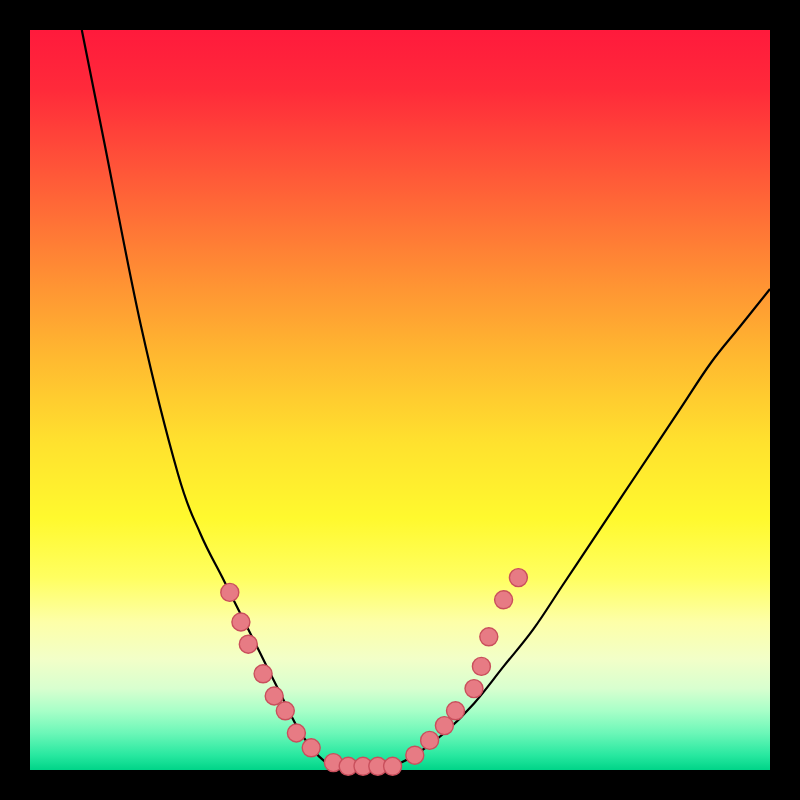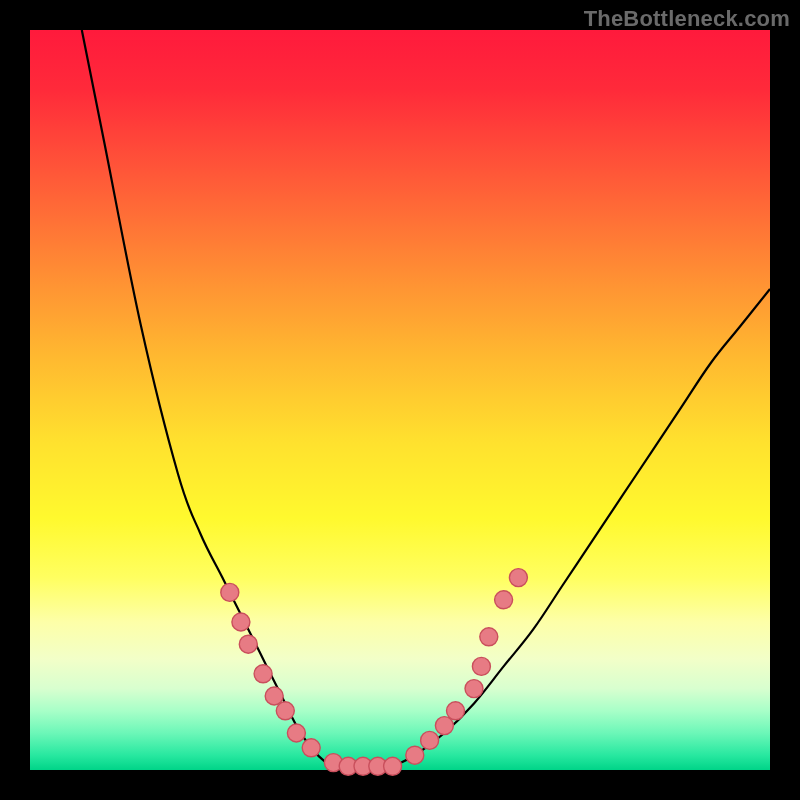--- a/index.html
+++ b/index.html
@@ -43,21 +43,20 @@
     left: 0; top: 0;
     width: 740px; height: 740px;
     overflow: visible;
   }
   .curve { fill: none; stroke: #000; stroke-width: 2.2; }
 </style>
 </head>
 <body>
 
 <div class="frame">
-  <div class="watermark">TheBottleneck.com</div>
   <div class="plot-area">
     <svg class="curves" viewBox="0 0 740 740">
       <g id="series-group">
           <path class="curve" d="M 51.800000000000004 0 C 55.79600000000001 19.98, 63.344 57.72, 74 111 C 84.656 164.28, 97.68 236.06, 111 296 C 124.32 355.94, 137.344 406.704, 148 444 C 158.656 481.296, 162.20800000000003 484.55199999999996, 170.20000000000002 503.2 C 178.192 521.848, 185.74 534.28, 192.4 547.6 C 199.06 560.9200000000001, 201.872 566.5440000000001, 207.20000000000002 577.2 C 212.52800000000002 587.856, 216.672 596.144, 222 606.8 C 227.328 617.4559999999999, 231.472 625.7439999999999, 236.8 636.4 C 242.12800000000001 647.056, 246.27200000000002 655.3439999999999, 251.60000000000002 666 C 256.928 676.6560000000001, 261.072 686.2760000000001, 266.4 695.6 C 271.72799999999995 704.924, 275.87199999999996 711.14, 281.2 717.8 C 286.528 724.4599999999999, 290.67199999999997 728.604, 296 732.6 C 301.32800000000003 736.596, 308.136 738.668, 310.8 740"></path>
           <path class="curve" d="M 355.2 740 C 360.528 737.336, 374.144 731.86, 384.8 725.2 C 395.456 718.5400000000001, 403.744 712.3240000000001, 414.40000000000003 703 C 425.05600000000004 693.6759999999999, 433.344 685.388, 444 673.4 C 454.656 661.4119999999999, 462.944 649.72, 473.6 636.4 C 484.25600000000003 623.0799999999999, 492.54400000000004 614.052, 503.20000000000005 599.4 C 513.856 584.7479999999999, 522.144 570.984, 532.8 555 C 543.4559999999999 539.016, 551.7439999999999 526.5840000000001, 562.4 510.6 C 573.056 494.61600000000004, 581.3439999999999 482.18399999999997, 592 466.2 C 602.6560000000001 450.216, 610.944 437.784, 621.6 421.8 C 632.2560000000001 405.81600000000003, 640.544 393.38400000000007, 651.2 377.40000000000003 C 661.8560000000001 361.416, 670.1440000000001 347.65199999999993, 680.8000000000001 332.99999999999994 C 691.456 318.34799999999996, 699.744 309.32, 710.4 296 C 721.0559999999999 282.68, 734.672 265.66, 740 259"></path>
         </g>
       <g id="marker-group">
           <circle cx="199.8" cy="562.4" r="9" fill="#e77b84" stroke="#c94f5c" stroke-width="1.4"></circle>
           <circle cx="210.89999999999998" cy="592" r="9" fill="#e77b84" stroke="#c94f5c" stroke-width="1.4"></circle>
           <circle cx="218.29999999999998" cy="614.2" r="9" fill="#e77b84" stroke="#c94f5c" stroke-width="1.4"></circle>

